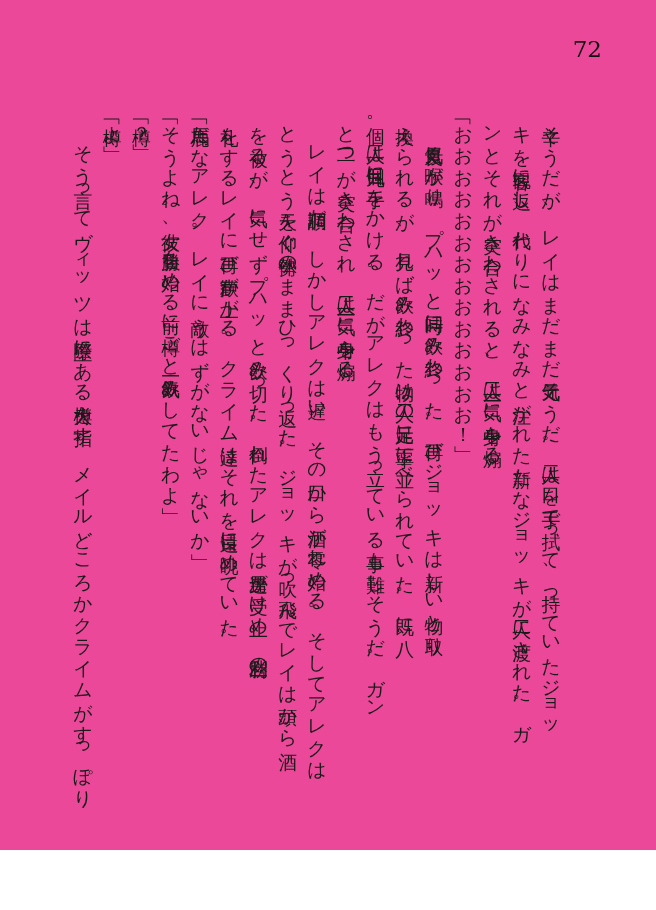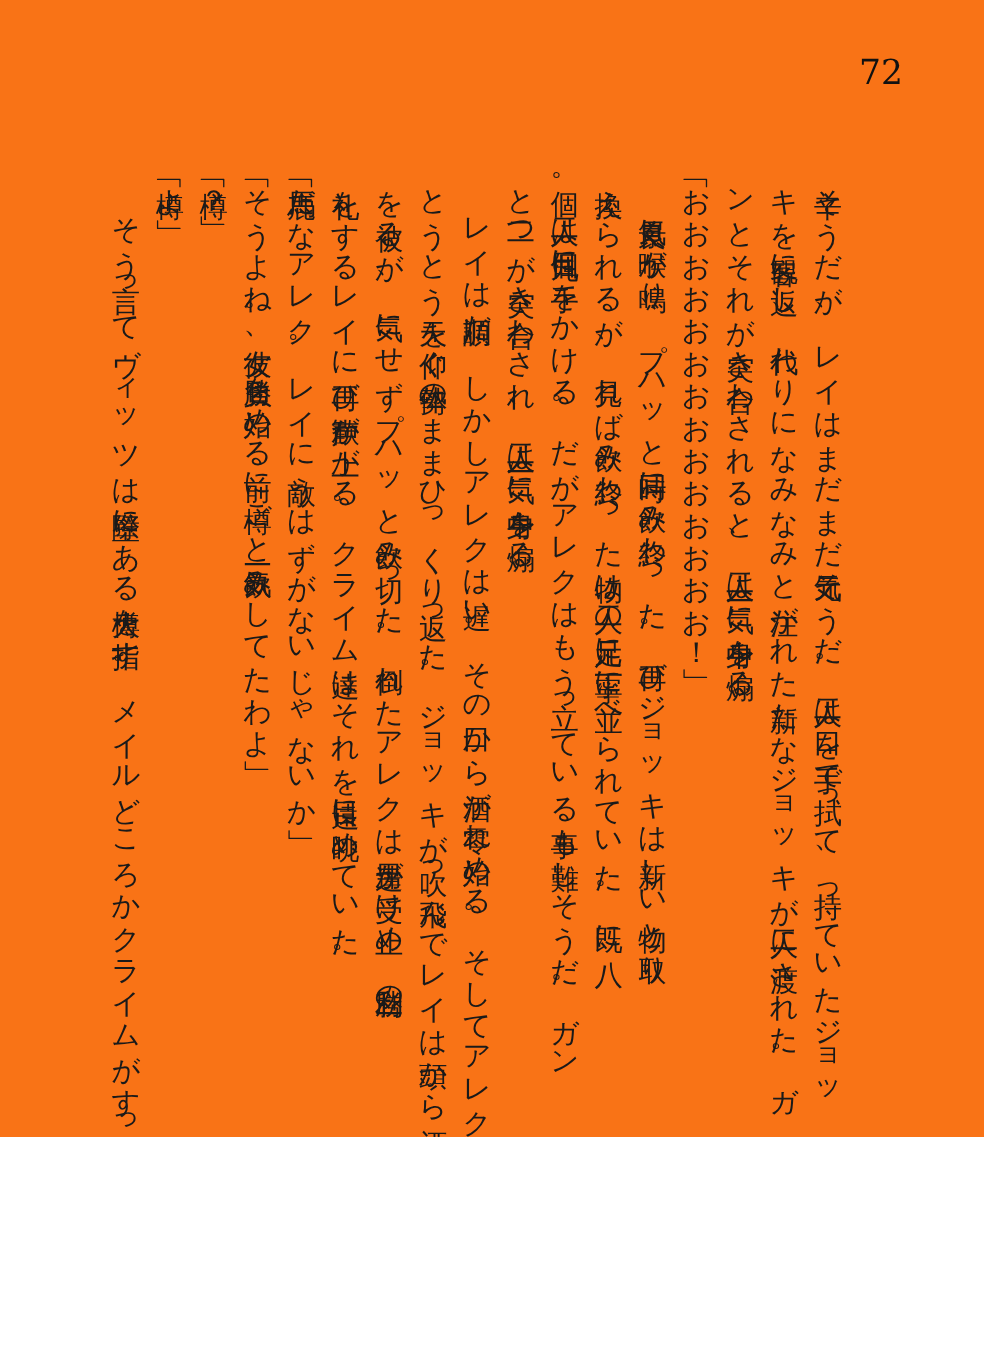--- a/index.html
+++ b/index.html
@@ -3,22 +3,22 @@
 <meta charset="utf-8">
 <style>
   html, body {
     margin: 0;
     padding: 0;
     background: #ffffff;
   }
   .page {
     position: relative;
     width: 656px;
-    height: 758px;
-    background: #f97316;
+    height: 850px;
+    background: #ec4899;
     overflow: hidden;
     font-family: "DejaVu Serif", serif;
     color: #1a1a1a;
   }
   .page-number {
     position: absolute;
     top: 38px;
     right: 54px;
     font-size: 23px;
     line-height: 1;

